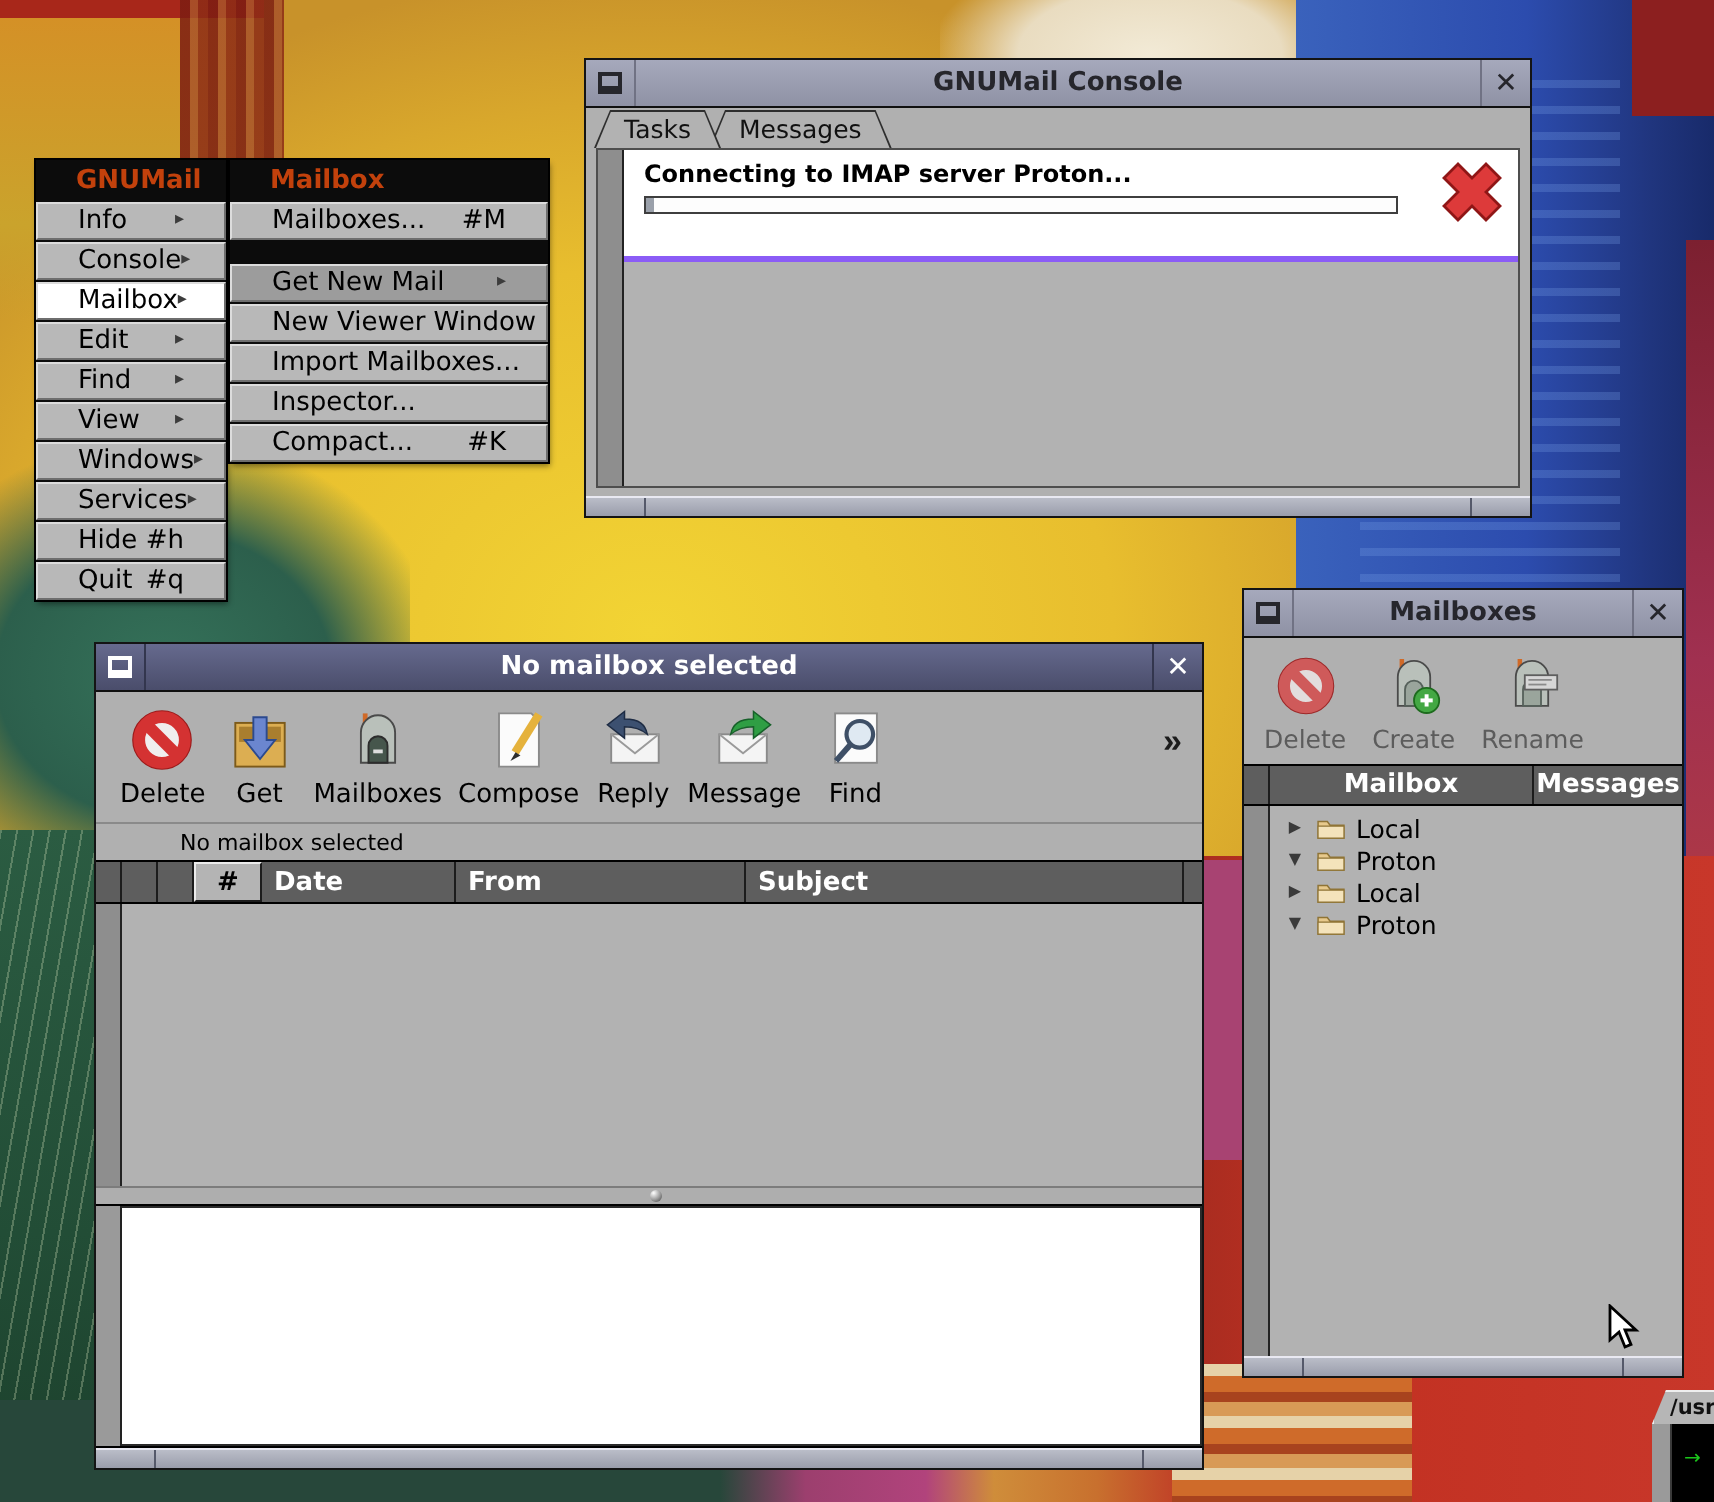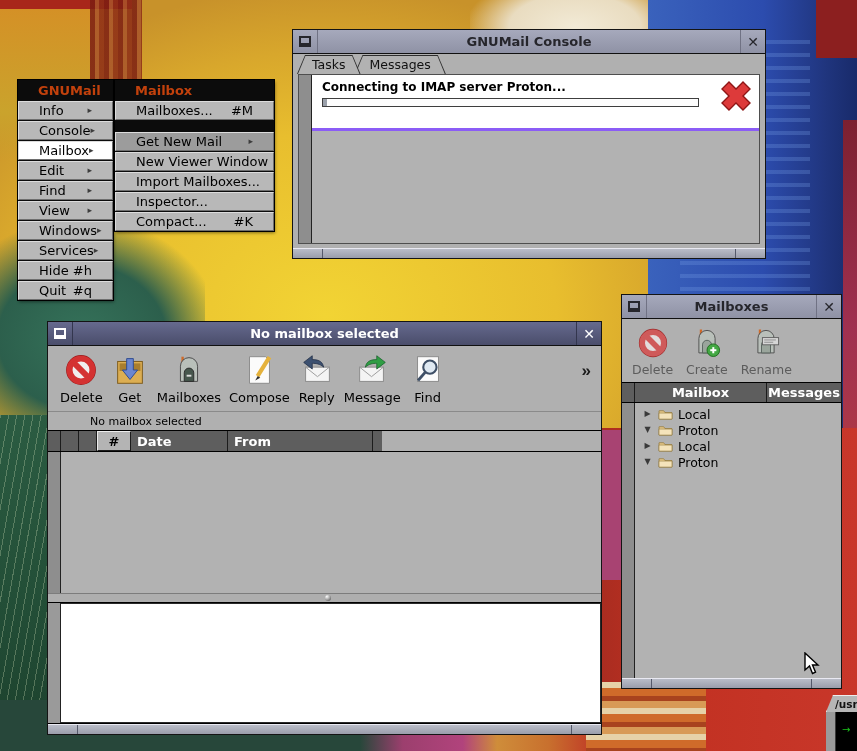--- a/index.html
+++ b/index.html
@@ -332,20 +332,21 @@
         <span>No mailbox selected</span>
       </div>
 
     <div class="grid-header">
       <div class="hcell vh-c0"></div>
       <div class="hcell vh-c1"></div>
       <div class="hcell vh-c2"></div>
       <div class="hcell lite vh-num">#</div>
       <div class="hcell vh-date">Date</div>
       <div class="hcell vh-from">From</div>
+      <div class="hcell vh-subj">Subject</div>
       <div class="hcell vh-end"></div>
     </div>
 
     <div class="msg-list">
       <div class="vscroll"></div>
       <div class="list-body"></div>
     </div>
 
     <div class="splitter">
         <span class="dimple"></span>

